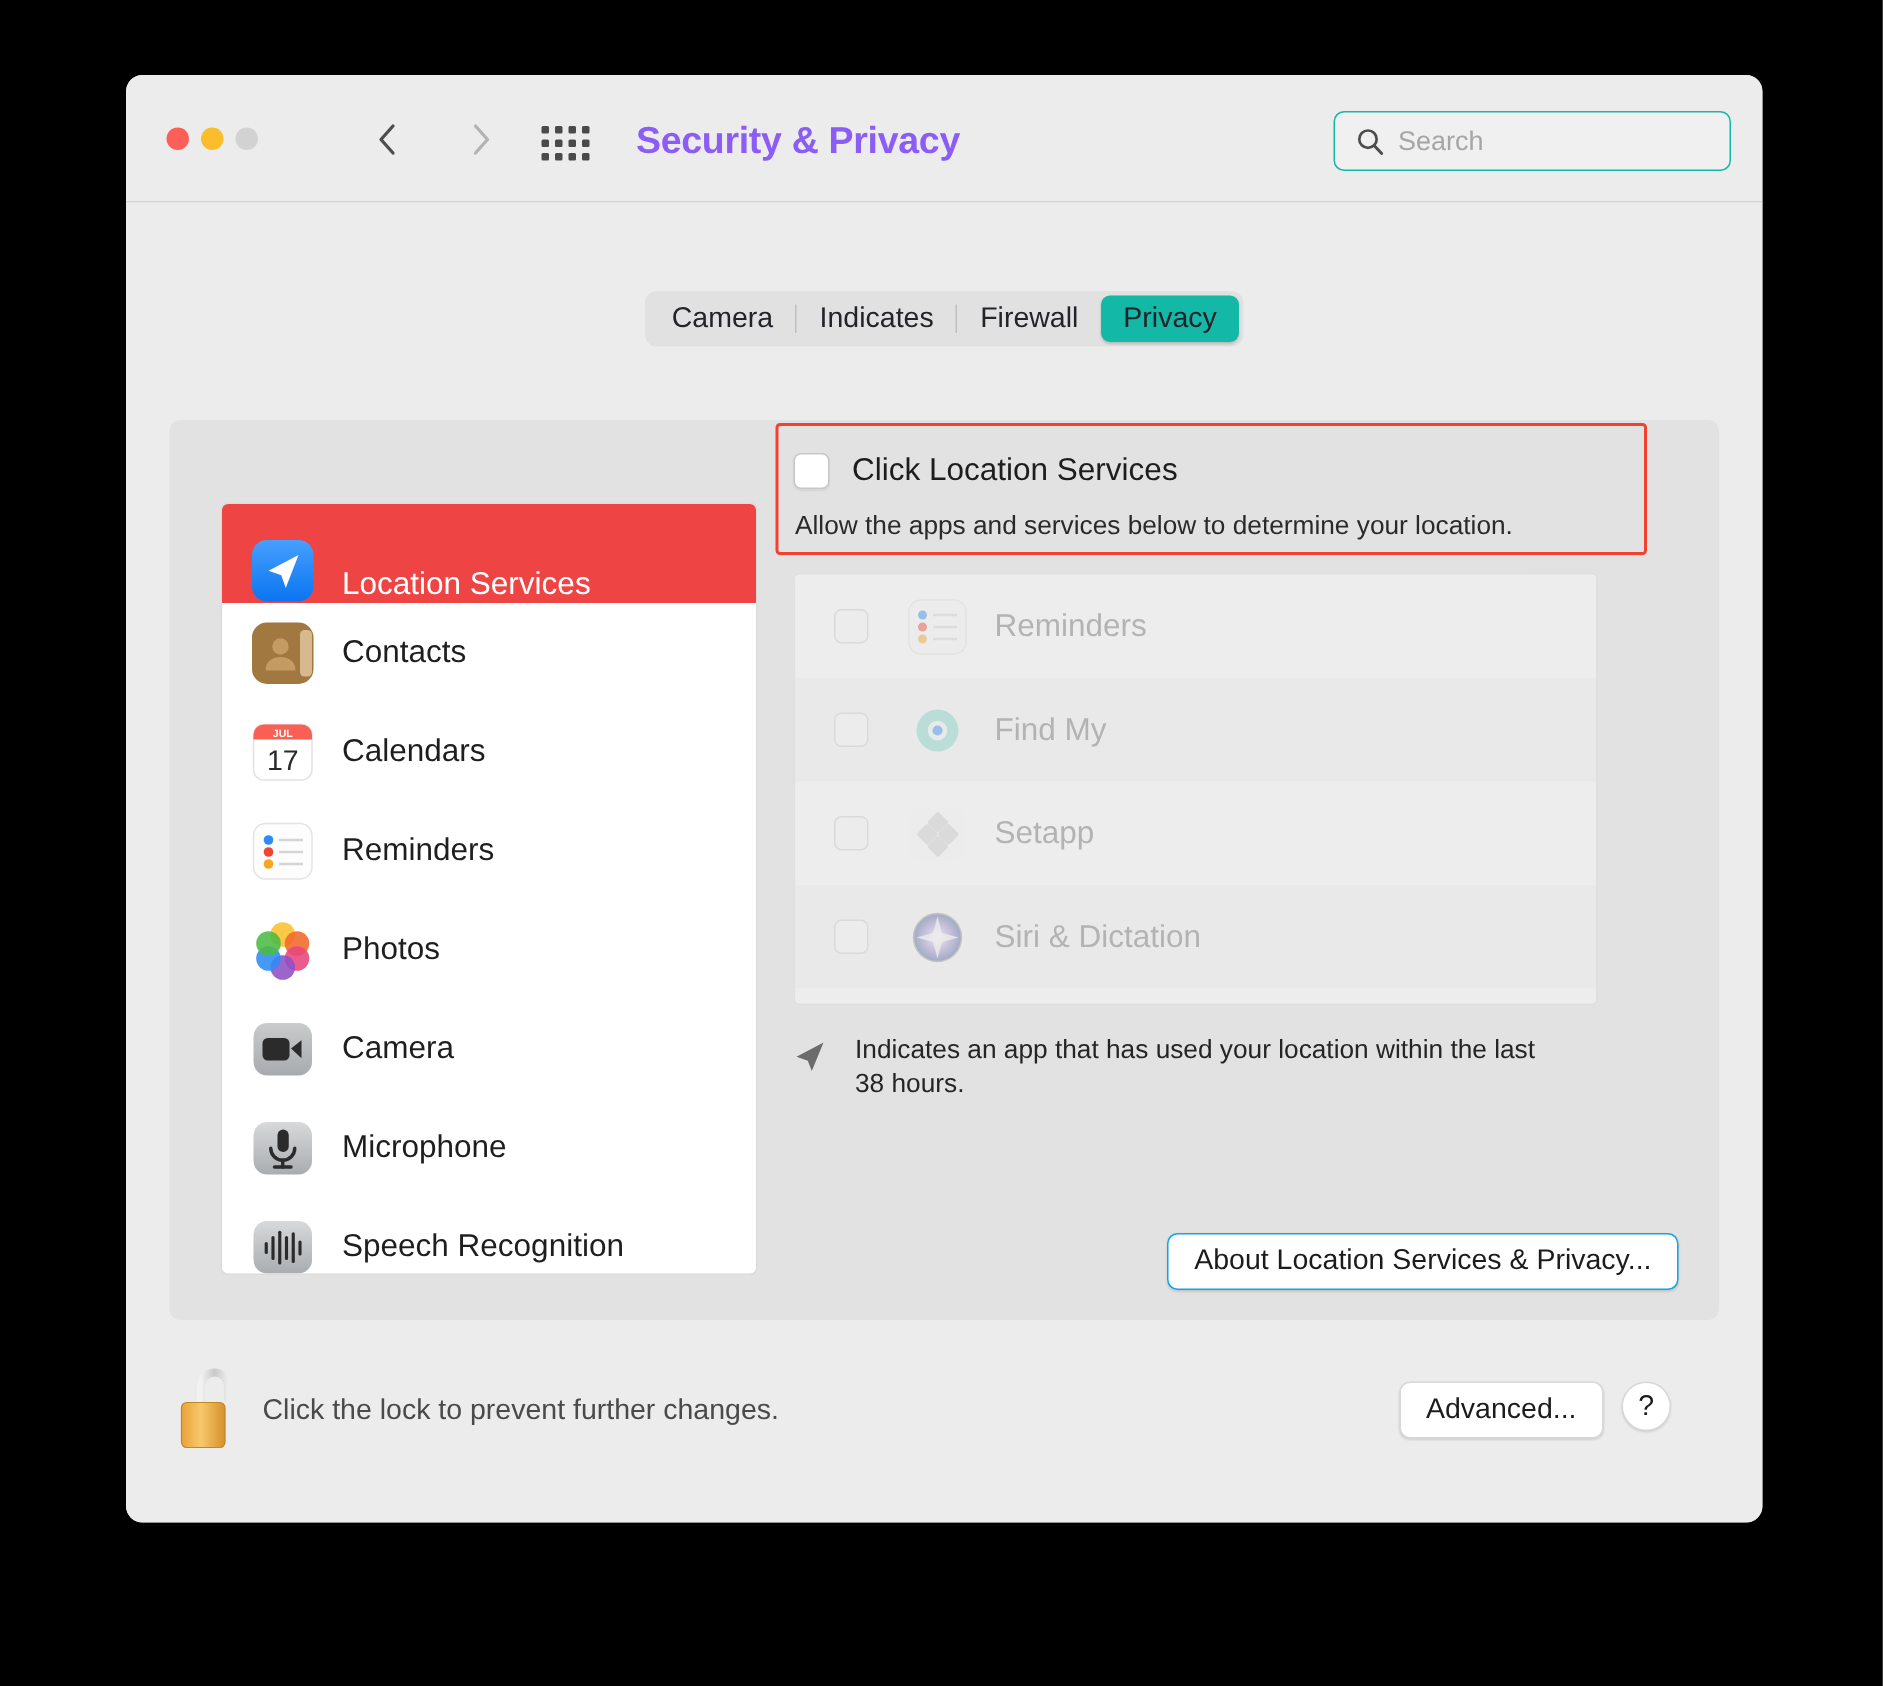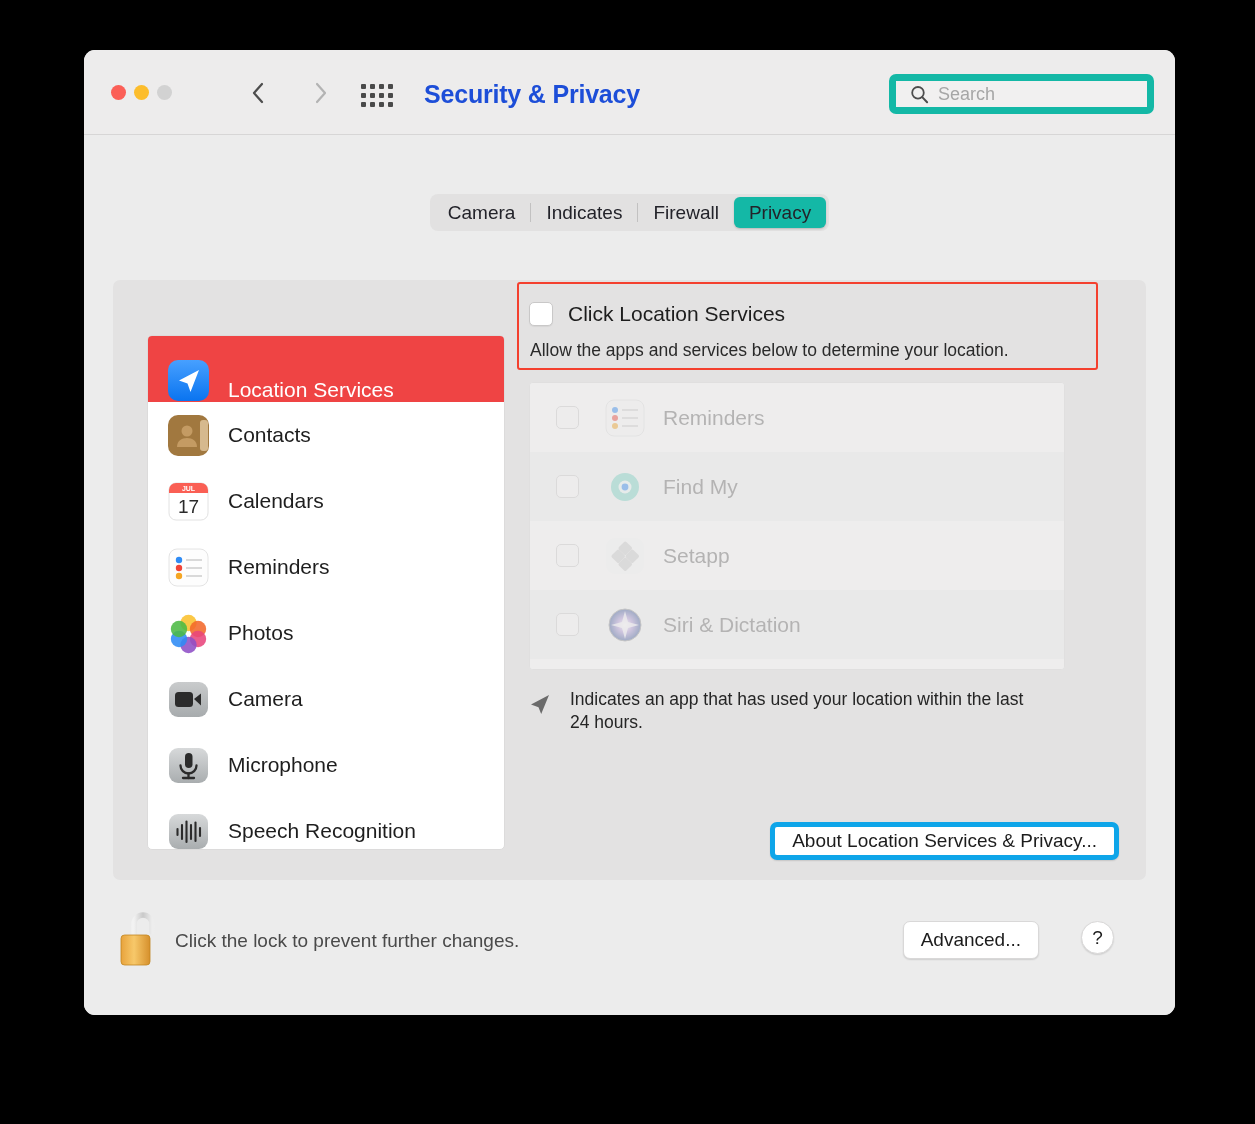--- a/index.html
+++ b/index.html
@@ -51,29 +51,29 @@
     position: absolute; left: 277px; top: 34px;
     display: grid;
     grid-template-columns: repeat(4, 5px);
     grid-template-rows: repeat(3, 5px);
     gap: 4px;
   }
   .gridicon i { width: 5px; height: 5px; border-radius: 1px; background: #4a4a4a; display:block; }
 
   .win-title {
     position: absolute; left: 340px; top: 30px;
-    font-size: 25px; font-weight: bold; color: #1d4ed8;
+    font-size: 25px; font-weight: bold; color: #8b5cf6;
     letter-spacing: -0.2px;
   }
 
   .searchbox {
     position: absolute; right: 21px; top: 24px;
     width: 265px; height: 40px;
     background: #f1f0f0;
-    border: 7px solid #14b8a6;
+    border: 1px solid #14b8a6;
     border-radius: 7px;
     display: flex; align-items: center; margin-left: 20px;
   }
   .searchbox .mag { margin-left: 14px; width: 19px; height: 19px; }
   .searchbox input {
     border: none; background: transparent; outline: none;
     font-family: "Liberation Sans", sans-serif;
     font-size: 18px; color: #3a3a3a;
     margin-left: 9px; width: 190px;
   }
@@ -197,40 +197,40 @@
     display: flex; align-items: flex-start;
     width: 510px;
   }
   .note .arrowicon { width: 23px; height: 23px; flex: 0 0 23px; margin-top: 4px; }
   .note .ntext { font-size: 17.5px; color: #252525; line-height: 23px; margin-left: 18px; }
 
   .about-btn {
     position: absolute; right: 27px; bottom: 20px;
     height: 38px; padding: 0 17px;
     background: #ffffff;
-    border: 5px solid #0ea5e9;
+    border: 1px solid #0ea5e9;
     border-radius: 7px;
     font-family: "Liberation Sans", sans-serif;
     font-size: 19px; color: #1c1c1c;
     display: flex; align-items: center;
     box-shadow: 0 1px 1.5px rgba(0,0,0,0.12);
   }
 
   
   .bottombar {
     position: absolute; left: 0; right: 0; bottom: 0;
     height: 125px;
   }
   .lockwrap { position: absolute; left: 34px; top: 20px; width: 46px; height: 58px; }
   .lock-text {
     position: absolute; left: 91px; top: 40px;
     font-size: 19px; color: #4a4a4a;
   }
   .advanced-btn {
-    position: absolute; right: 136px; top: 31px;
+    position: absolute; right: 106px; top: 31px;
     height: 38px; padding: 6px 17px;
     background: #ffffff;
     border: 1px solid #d9d8d8;
     border-radius: 7px;
     font-family: "Liberation Sans", sans-serif;
     font-size: 19px; color: #1c1c1c;
     display: flex; align-items: center;
     box-shadow: 0 1px 1.5px rgba(0,0,0,0.12);
   }
   .help-btn {
@@ -519,21 +519,21 @@
           <div class="arow">
             
             
           </div>
         </div>
 
         <div class="note">
           <svg class="arrowicon" viewBox="0 0 23 23">
             <path d="M20 3 L2 12.5 L9.5 15.2 L12.2 22 Z" fill="#6b6b6b"></path>
           </svg>
-          <div class="ntext">Indicates an app that has used your location within the last 24 hours.</div>
+          <div class="ntext">Indicates an app that has used your location within the last 38 hours.</div>
         </div>
 
         <div class="about-btn">About Location Services &amp; Privacy...</div>
       </div>
     </div>
 
     <div class="bottombar">
       <div class="lockwrap">
         <svg viewBox="0 0 46 58">
           <defs>

